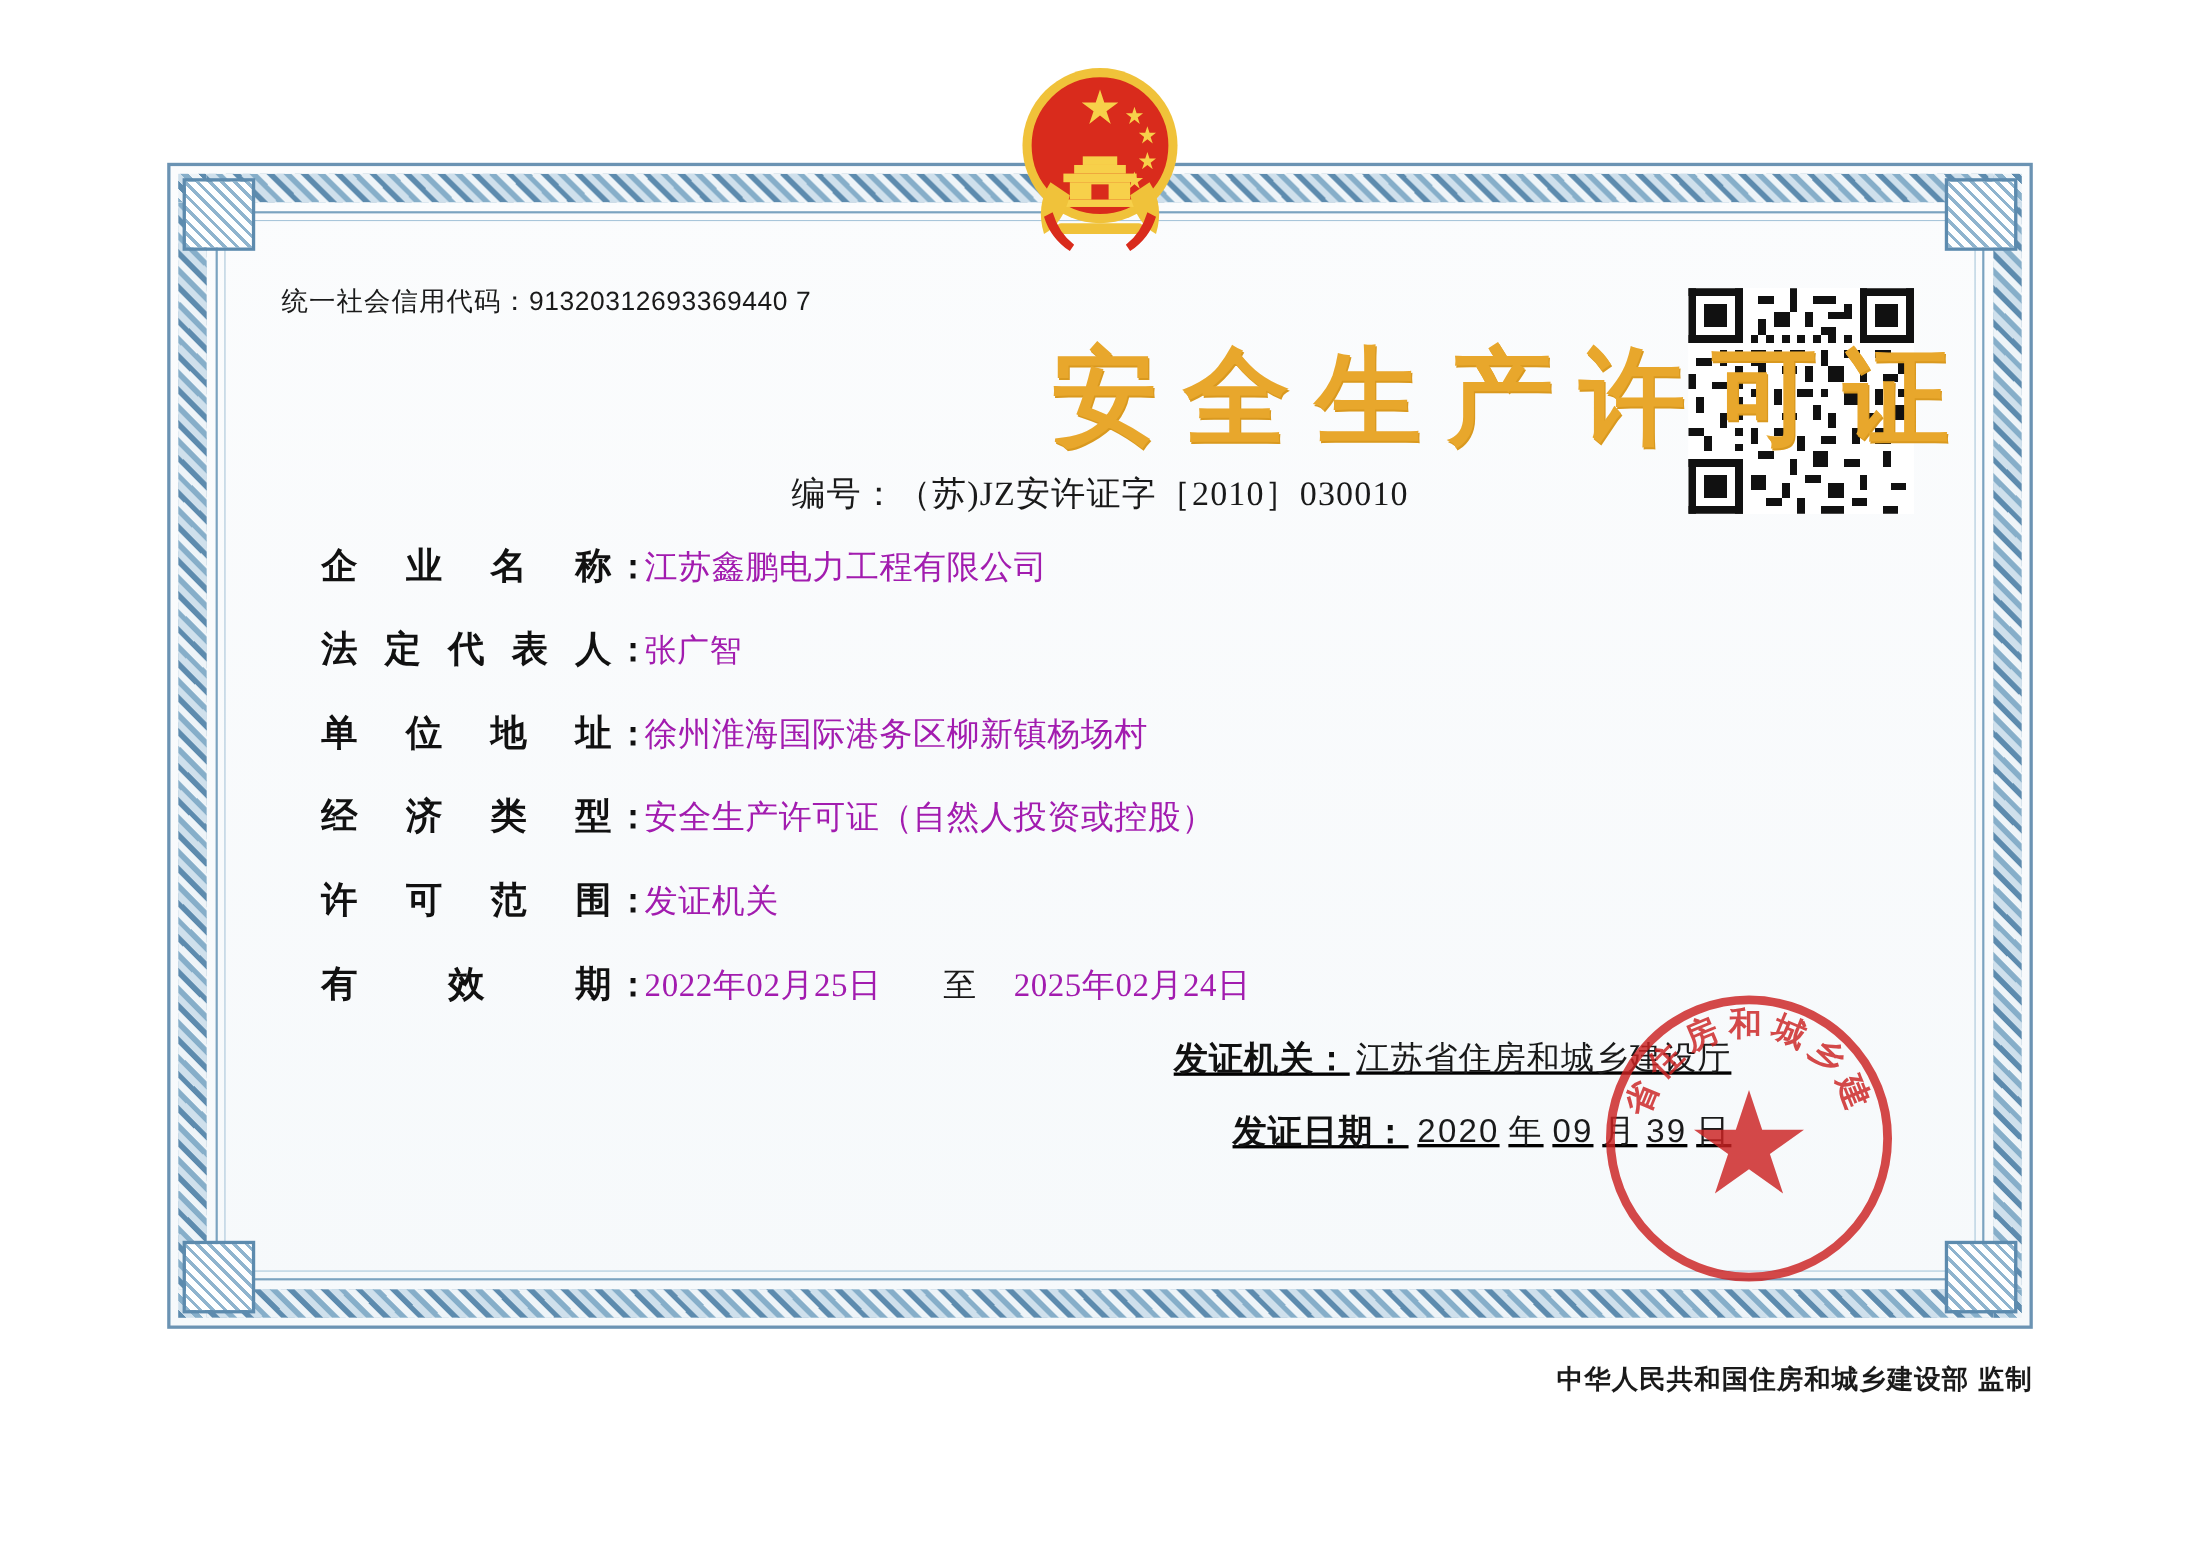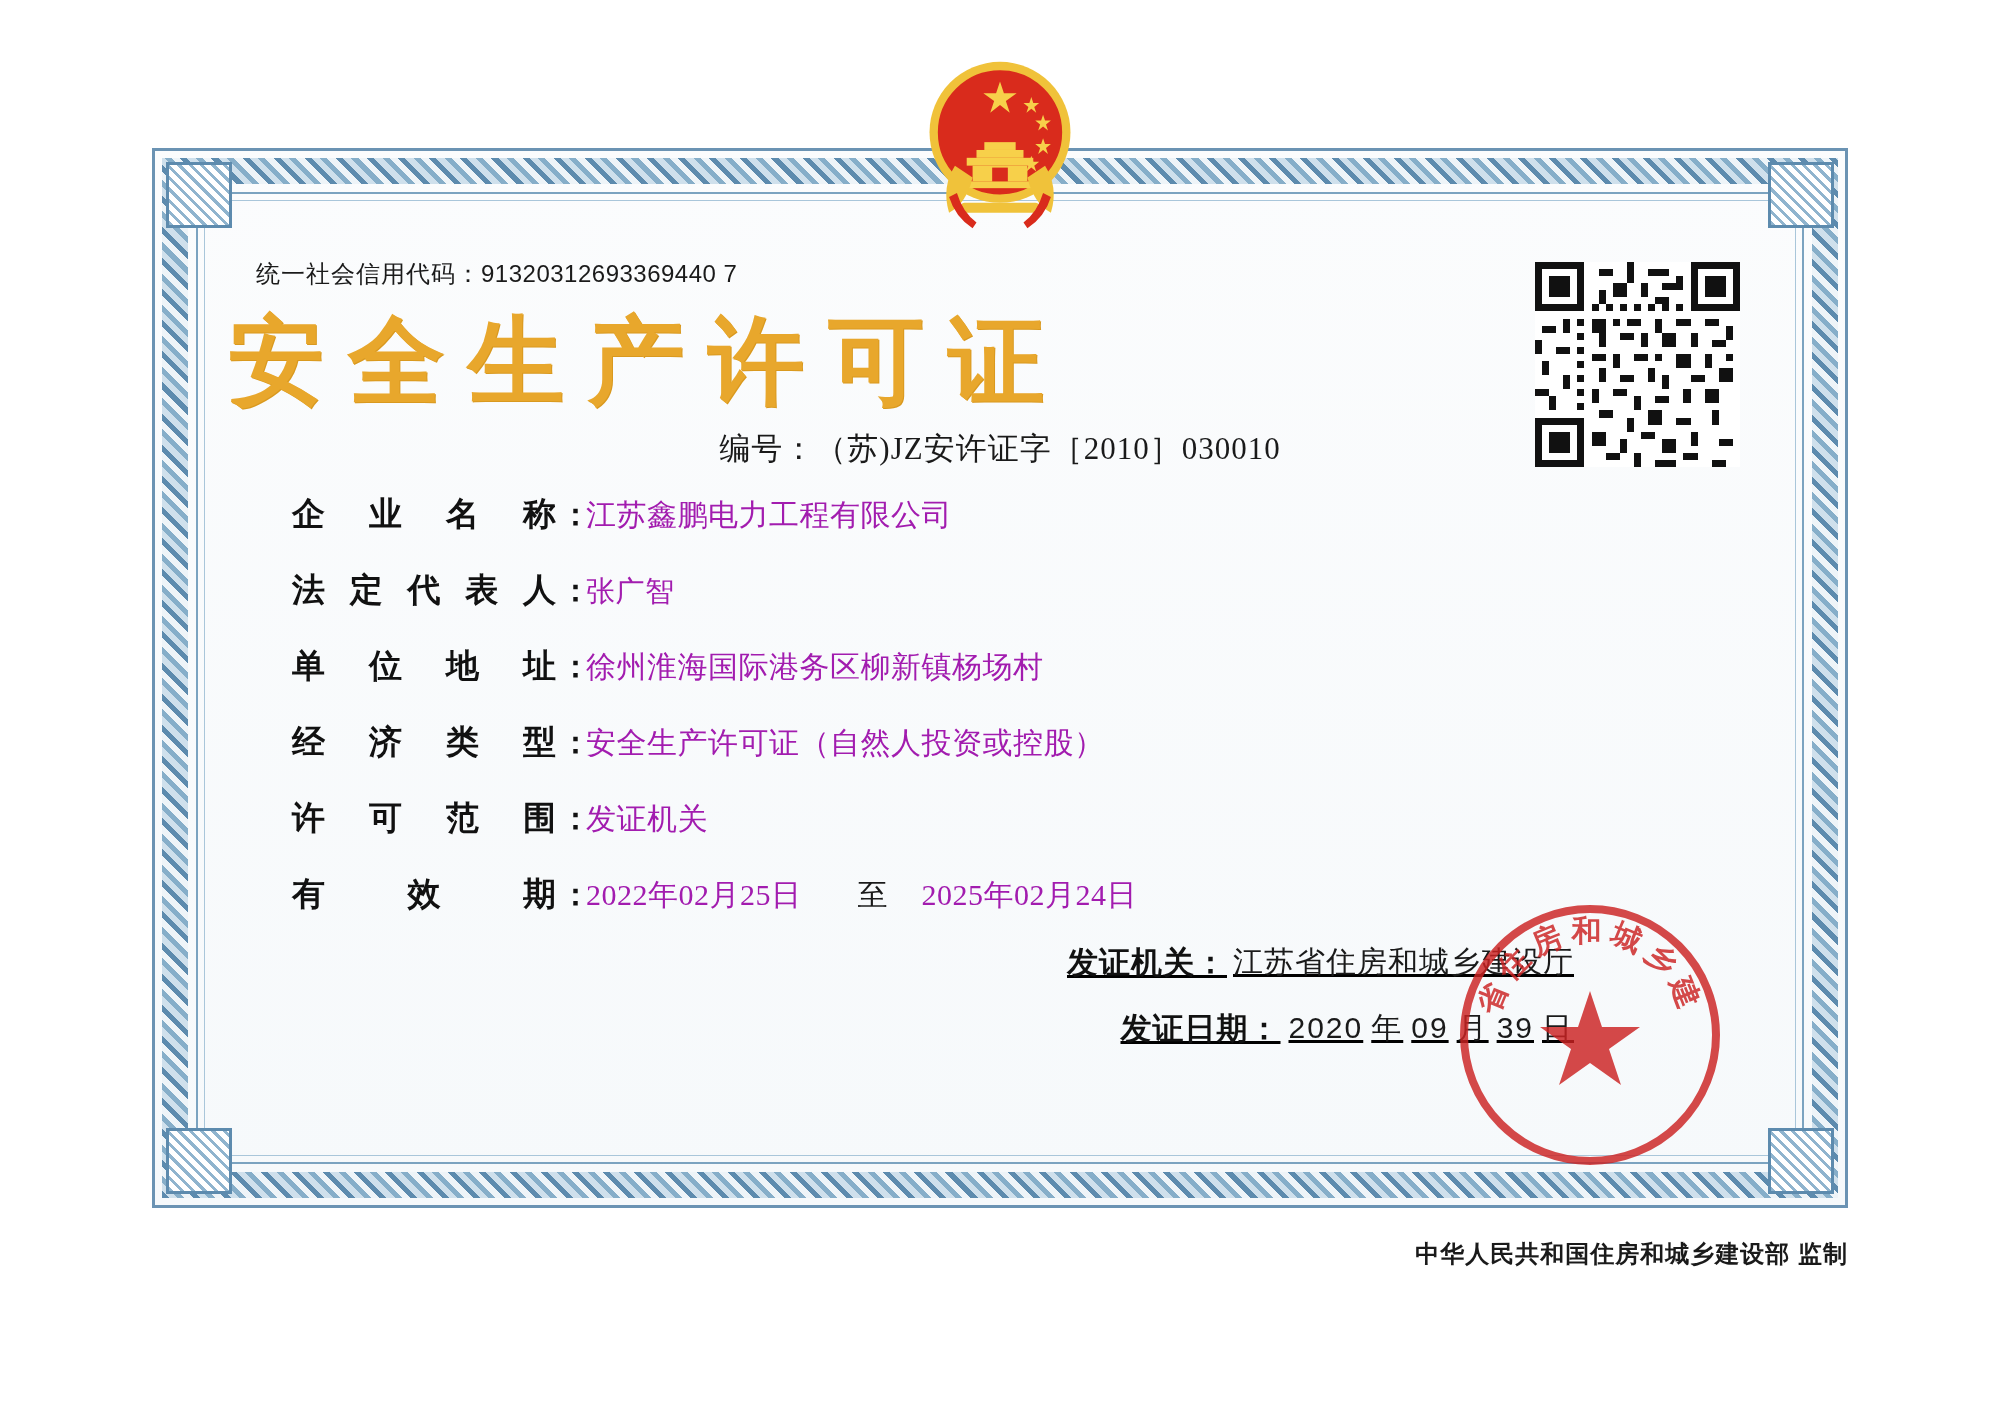--- a/index.html
+++ b/index.html
@@ -120,21 +120,21 @@
     width: 205px;
     height: 205px;
     background: #ffffff;
   }
 
   .main-title {
     position: absolute;
     left: 0;
     right: 0;
     top: 98px;
-    text-align: left;
+    text-align: right;
     font-family: "Liberation Sans", sans-serif;
     font-weight: bold;
     font-size: 96px;
     letter-spacing: 24px;
     color: #e8a72c;
     text-shadow: 1px 1px 0 #d9991f;
     padding-left: 24px;
   }
 
   .sub-number {

